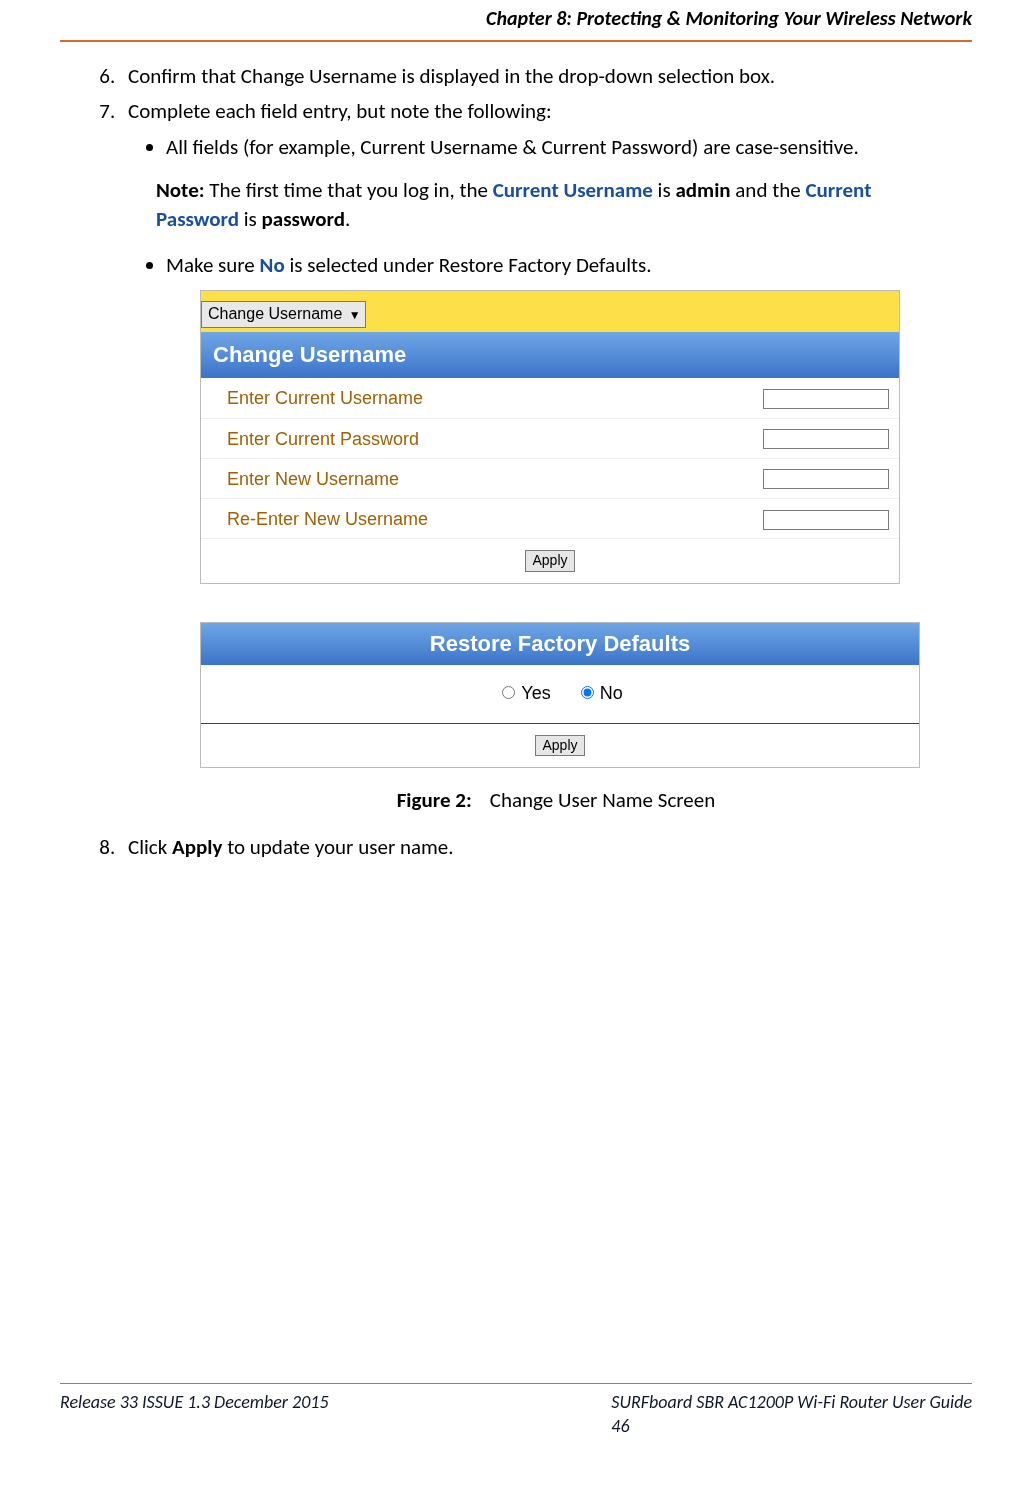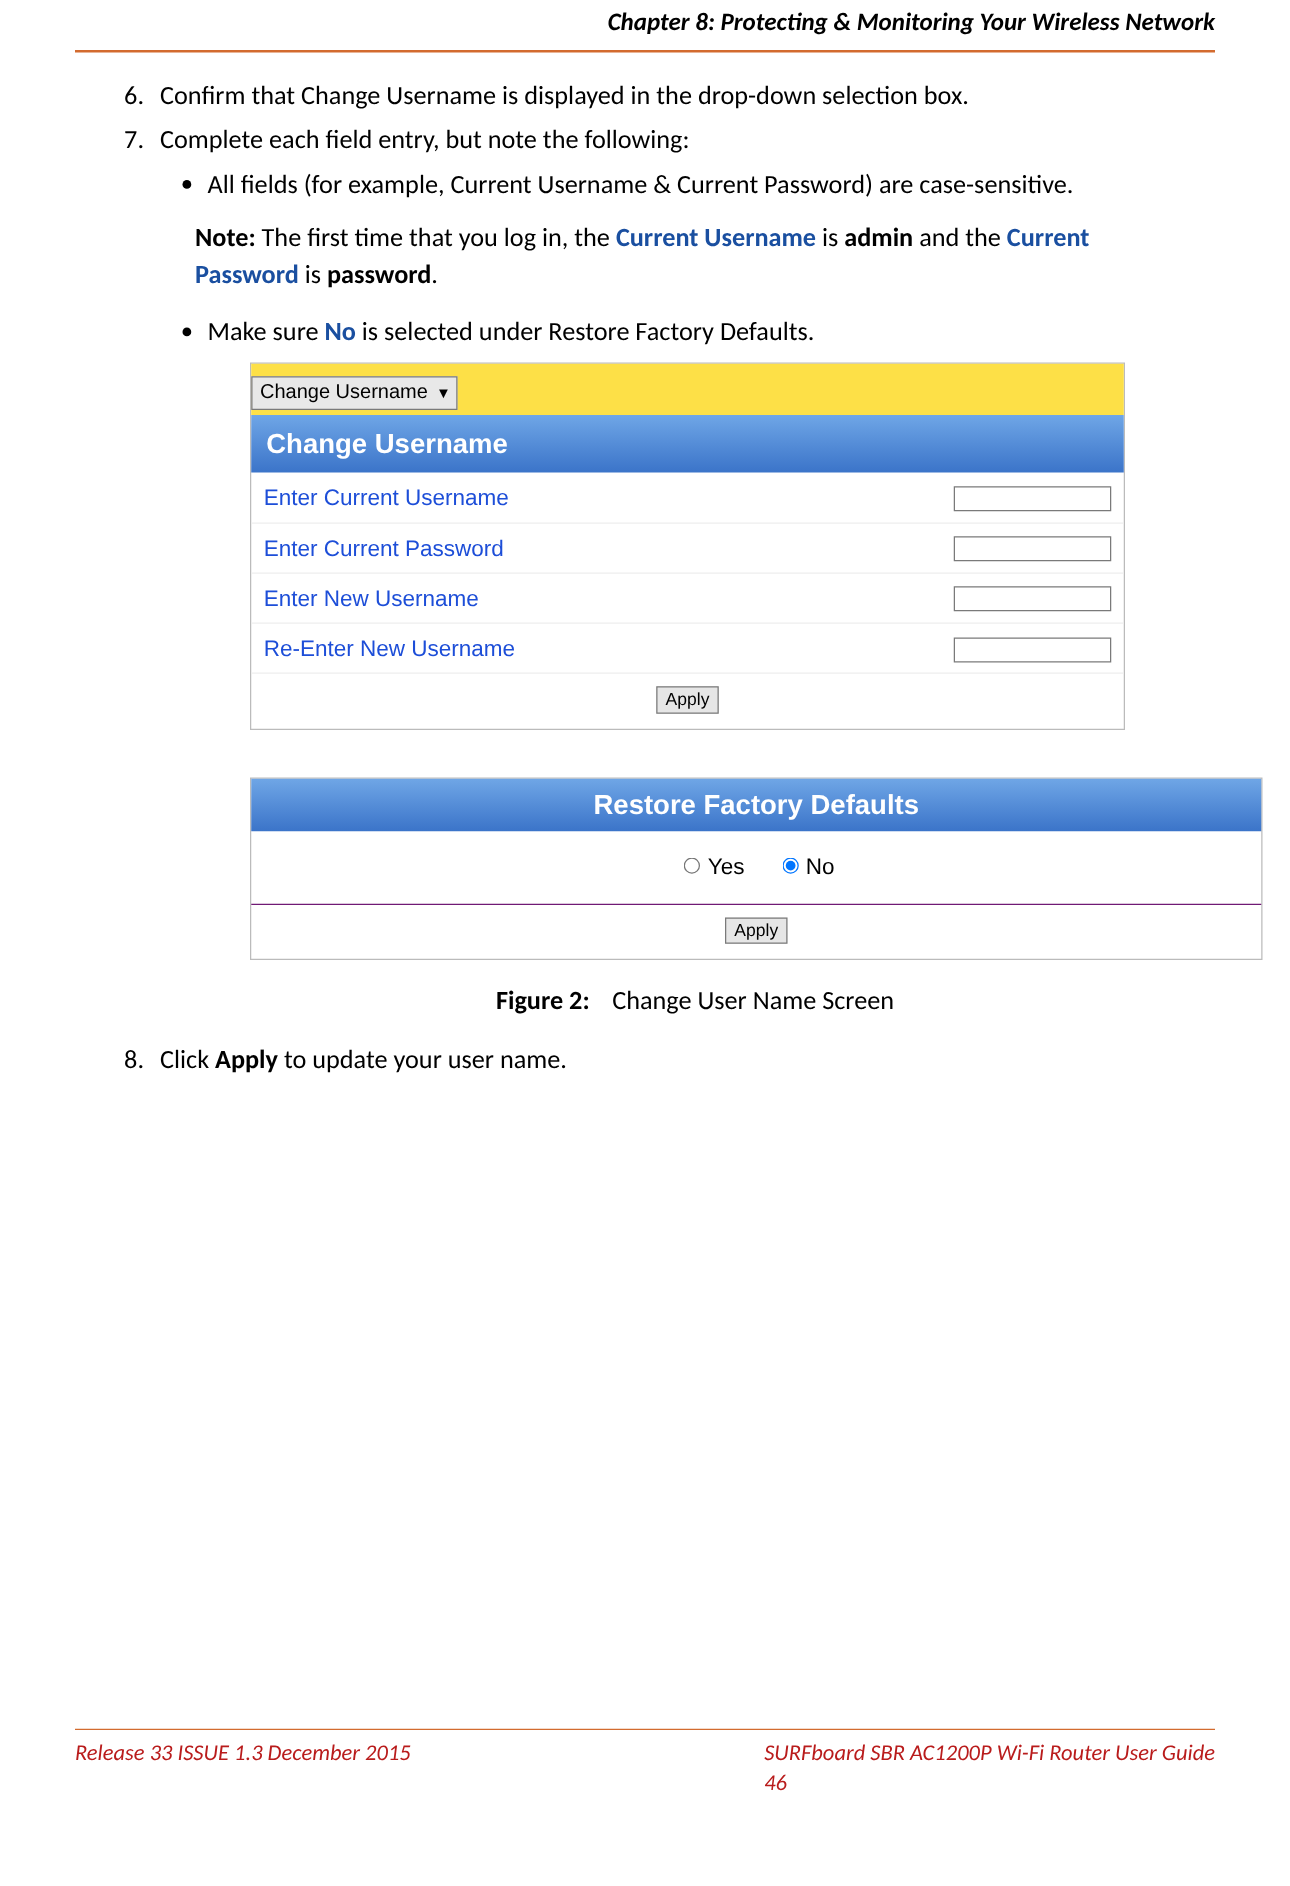--- a/index.html
+++ b/index.html
@@ -43,46 +43,46 @@
     font-family: Arial, sans-serif;
   }
   .dropdown .chev { font-size: 12px; margin-left: 2px; }
   .section-bar {
     background: linear-gradient(#6fa6e6, #3b74c9);
     color: #fff; font-weight: bold; font-size: 22px;
     padding: 8px 12px; font-family: Arial, sans-serif;
   }
   .form-row { display: flex; align-items: center; padding: 8px 10px 6px; border-bottom: 1px solid #eee; }
   .form-row:last-of-type { border-bottom: none; }
-  .form-label { flex: 0 0 280px; font-size: 18px; color: #1d4ed8; font-family: Arial, sans-serif; }
+  .form-label { flex: 0 0 280px; font-size: 18px; color: #a16207; font-family: Arial, sans-serif; margin-left: 16px; }
   .form-gap { flex: 1; }
   .form-input {
     width: 126px; height: 20px; border: 1px solid #7a7a7a; background: #fff;
   }
   .apply-row { text-align: center; padding: 4px 0 10px; }
   .apply-btn {
     display: inline-block; border: 1px solid #7a7a7a; background: #e6e6e6;
     font-size: 14px; padding: 0 6px; font-family: Arial, sans-serif; cursor: pointer;
   }
-  .panel2 { width: 810px; margin-top: 38px; }
+  .panel2 { width: 720px; margin-top: 38px; }
   .section-bar-center {
     background: linear-gradient(#6fa6e6, #3b74c9);
     color: #fff; font-weight: bold; font-size: 22px;
     text-align: center; padding: 6px 0; font-family: Arial, sans-serif;
   }
   .radio-row { text-align: center; padding: 16px 0; font-size: 18px; font-family: Arial, sans-serif; border-bottom: 1px solid #701a75; }
   .radio-row label { margin: 0 10px; }
   .radio-row input { margin-right: 6px; }
   .caption { text-align: center; font-size: 21px; margin: 18px 0 18px -40px; }
   .caption-label { font-weight: bold; margin-right: 18px; }
   .footer-area { position: relative; margin-top: 520px; padding: 0 60px 30px; }
   .footer-rule { border: none; border-top: 1.5px solid #d36b2f; margin: 0 0 6px; }
   .footer {
     display: flex; justify-content: space-between;
-    font-style: italic; font-size: 18px; color: #b91c1c; line-height: 1.35;
+    font-style: italic; font-size: 18px; color: #0f172a; line-height: 1.35;
   }
   .footer-left, .footer-right { }
   .footer-right { }
 </style>
 </head>
 <body>
 
 <div class="page">
   <div class="header">Chapter 8: Protecting &amp; Monitoring Your Wireless Network</div>
 

